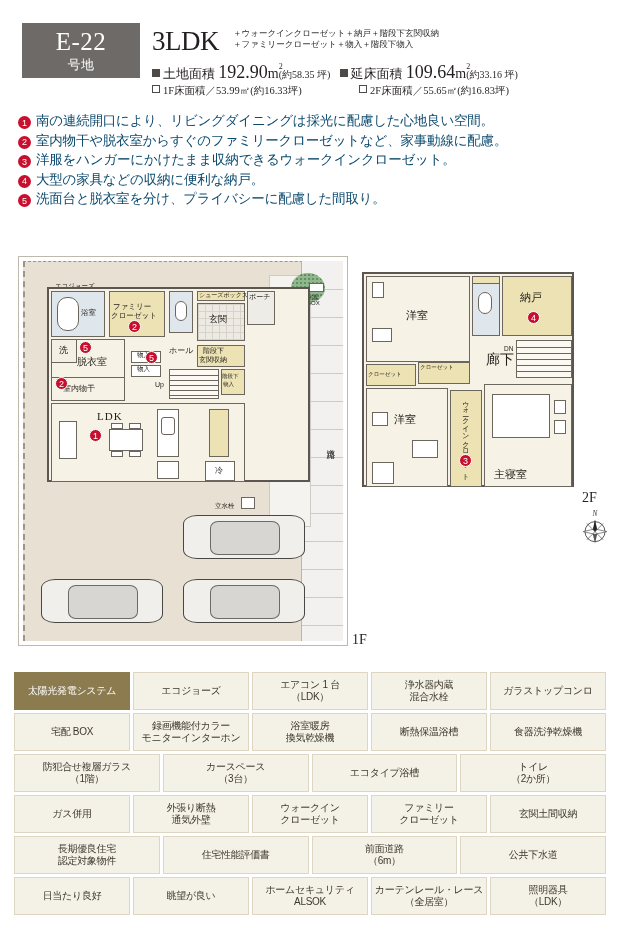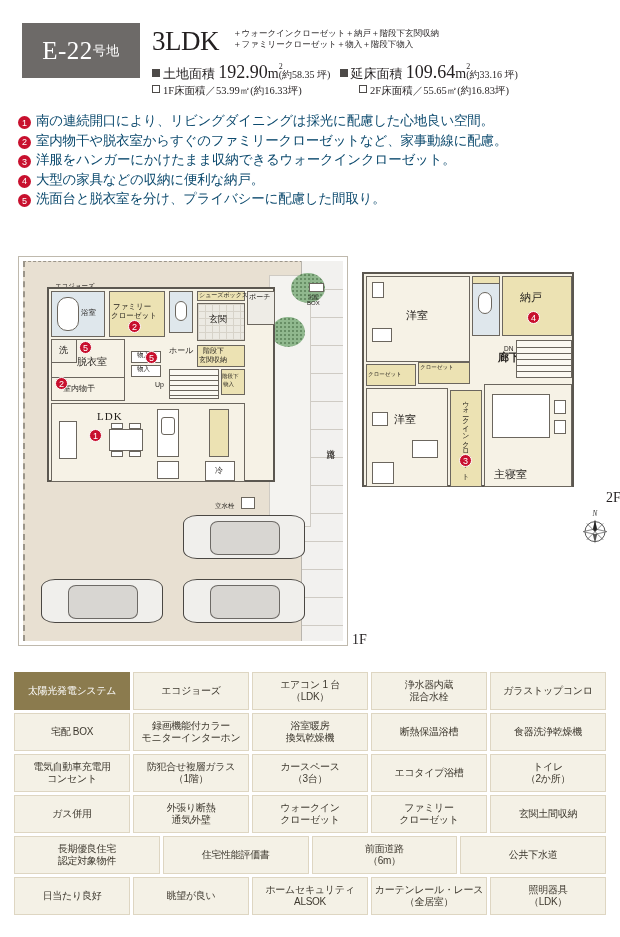--- a/index.html
+++ b/index.html
@@ -13,20 +13,21 @@
     overflow:hidden;
   }
 
   
   .header { position:absolute; left:0; top:0; width:620px; height:110px; }
   .lot-badge {
     position:absolute; left:22px; top:23px; width:118px; height:55px;
     background:#6d6a68; color:#ffffff;
     display:flex; align-items:center; justify-content:center;
     letter-spacing:.5px;
+    flex-direction:column;
   }
   .lot-badge .big { font-size:25px; font-family:"Liberation Serif",serif; }
   .lot-badge .small { font-size:13px; }
 
   .plan-type {
     position:absolute; left:152px; top:26px;
     font-size:27px; letter-spacing:-0.5px; font-family:"Liberation Serif",serif;text-align:right;
   }
   .plan-extra {
     position:absolute; left:233px; top:28px;
@@ -84,21 +85,21 @@
   .approach {
     position:absolute; left:250px; top:18px; width:42px; height:252px;
     background:#f4f3f0;
     background-image:radial-gradient(#c9c5bd 0.6px, transparent 0.7px);
     background-size:4px 4px;
     border:1px solid #cfcbc4;
   }
 
   
   .bldg1 {
-    position:absolute; left:28px; top:30px; width:228px; height:195px;
+    position:absolute; left:28px; top:30px; width:263px; height:195px;
     background:#f6f2e6; border:2.5px solid #5b5750;
   }
   .rm { position:absolute; border:1px solid #6b665e; background:#f6f2e6; }
   .rm-label { position:absolute; font-size:7.5px; line-height:1.05; color:#201d1a; text-align:center; white-space:nowrap; font-family:"Liberation Sans",sans-serif;}
   .rm-label.big { font-size:11px; font-family:"Liberation Serif",serif; letter-spacing:1px;}
   .rm-label.vert { writing-mode:vertical-rl; white-space:nowrap; }
   .closet { background:#ece2b3; }
   .bathtile { background:#dfe7ec; }
   .tilefloor {
     background:#eceae3;
@@ -350,21 +351,21 @@
     <div class="rm-label" style="left:56px; top:91px; font-size:5.5px;">クローゼット</div>
 
     <div class="rm bathtile" style="left:108px; top:2px; width:28px; height:60px;"></div>
     <div class="fixture" style="left:114px; top:18px; width:14px; height:22px; border-radius:7px;"></div>
     <div class="rm closet" style="left:108px; top:2px; width:28px; height:8px;"></div>
 
     <div class="rm closet" style="left:138px; top:2px; width:70px; height:60px;"></div>
     <div class="rm-label" style="left:156px; top:18px; font-size:11px;">納戸</div>
     <div class="marker" style="left:163px; top:37px;">4</div>
 
-    <div class="rm-label" style="left:134px; top:78px; font-size:11px;font-weight:bold;">廊下</div>
+    <div class="rm-label" style="left:122px; top:78px; font-size:14px;">廊下</div>
 
     <div class="rm" style="left:152px; top:66px; width:56px; height:38px; background:#fbf9f2;"></div>
     <div class="stair-lines" style="left:153px; top:67px; width:54px; height:36px;">
       <div style="top:6px"></div>
         <div style="top:12px"></div>
         <div style="top:18px"></div>
         <div style="top:24px"></div>
         <div style="top:30px"></div>
     </div>
     <div class="rm-label" style="left:140px; top:72px; font-size:6.5px;">DN</div>
@@ -379,21 +380,21 @@
     <div class="rm-label vert" style="left:98px; top:122px; font-size:7px;">ウォークインクローゼット</div>
     <div class="marker" style="left:95px; top:180px;">3</div>
 
     <div class="rm" style="left:120px; top:110px; width:88px; height:103px;"></div>
     <div class="rm-label" style="left:130px; top:196px; font-size:11px;font-family:Liberation Mono, monospace;">主寝室</div>
     <div class="fixture" style="left:128px; top:120px; width:58px; height:44px;"></div>
     <div class="fixture" style="left:190px; top:126px; width:12px; height:14px;"></div>
     <div class="fixture" style="left:190px; top:146px; width:12px; height:14px;"></div>
   </div>
 
-  <div class="floor-tag" style="left:582px; top:240px;margin-left:24px;">2F</div>
+  <div class="floor-tag" style="left:582px; top:240px;">2F</div>
 
   <svg class="compass" style="position:absolute; left:578px; top:258px;" width="36" height="44" viewBox="0 0 36 44">
     <text x="18" y="9" font-size="8" text-anchor="middle" font-style="italic" font-family="Liberation Serif, serif" fill="#333">N</text>
     <circle cx="18" cy="26" r="11" fill="none" stroke="#444" stroke-width="1"></circle>
     <polygon points="18,13 21,26 18,39 15,26" fill="#555"></polygon>
     <polygon points="5,26 18,23 31,26 18,29" fill="#fff" stroke="#444" stroke-width="0.7"></polygon>
     <polygon points="18,13 20,24 18,26 16,24" fill="#222"></polygon>
     <line x1="9" y1="17" x2="27" y2="35" stroke="#444" stroke-width="0.7"></line>
     <line x1="27" y1="17" x2="9" y2="35" stroke="#444" stroke-width="0.7"></line>
   </svg>
@@ -454,26 +455,20 @@
       </div>
       <div class="cell">
         <div>
           <span>食器洗浄乾燥機</span>
         </div>
       </div>
     </div>
     <div class="spec-row">
       <div class="cell">
         <div>
-          <span>電気自動車充電用</span>
-          <span>コンセント</span>
-        </div>
-      </div>
-      <div class="cell">
-        <div>
           <span>防犯合せ複層ガラス</span>
           <span>（1階）</span>
         </div>
       </div>
       <div class="cell">
         <div>
           <span>カースペース</span>
           <span>（3台）</span>
         </div>
       </div>

